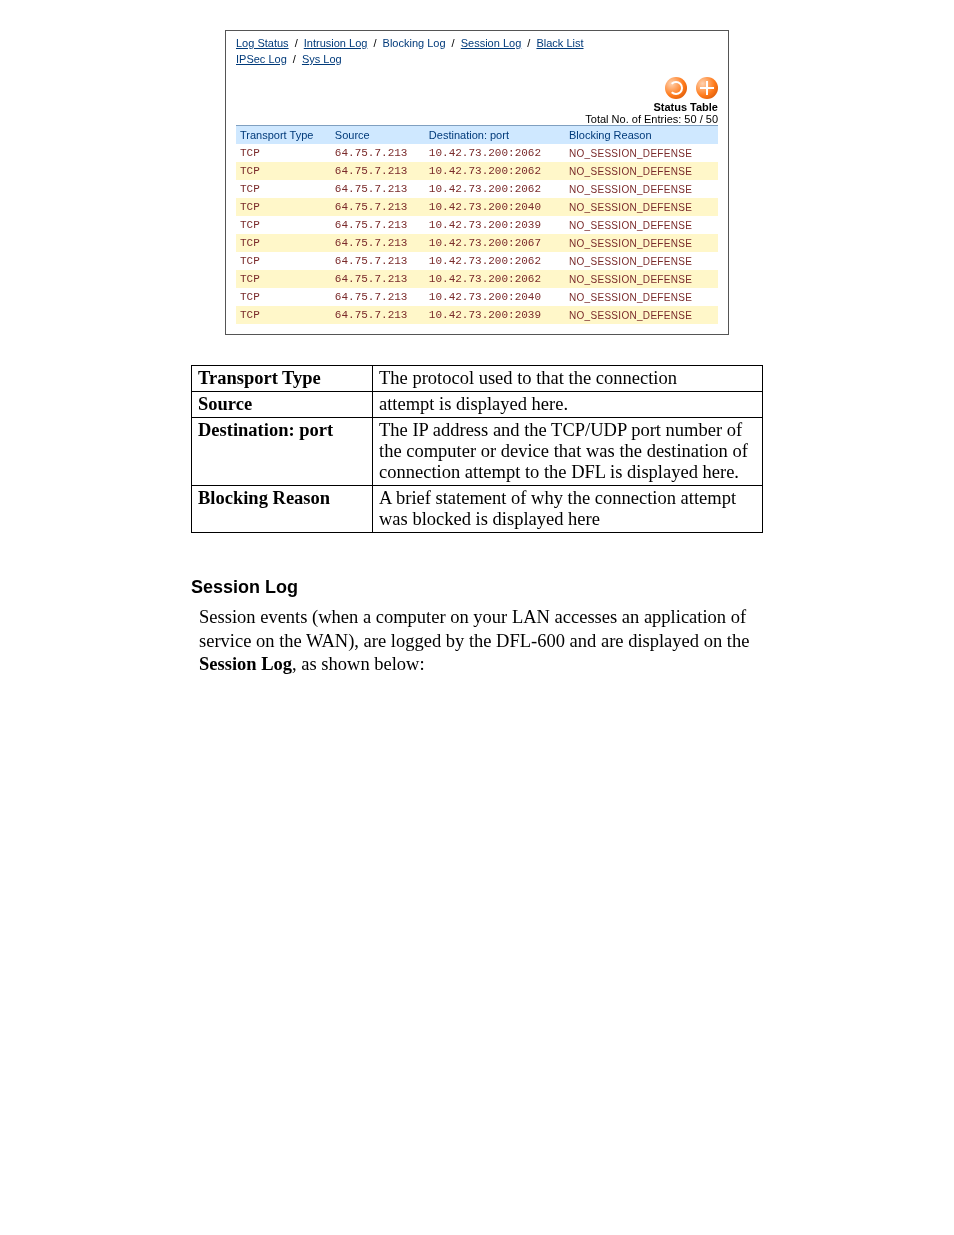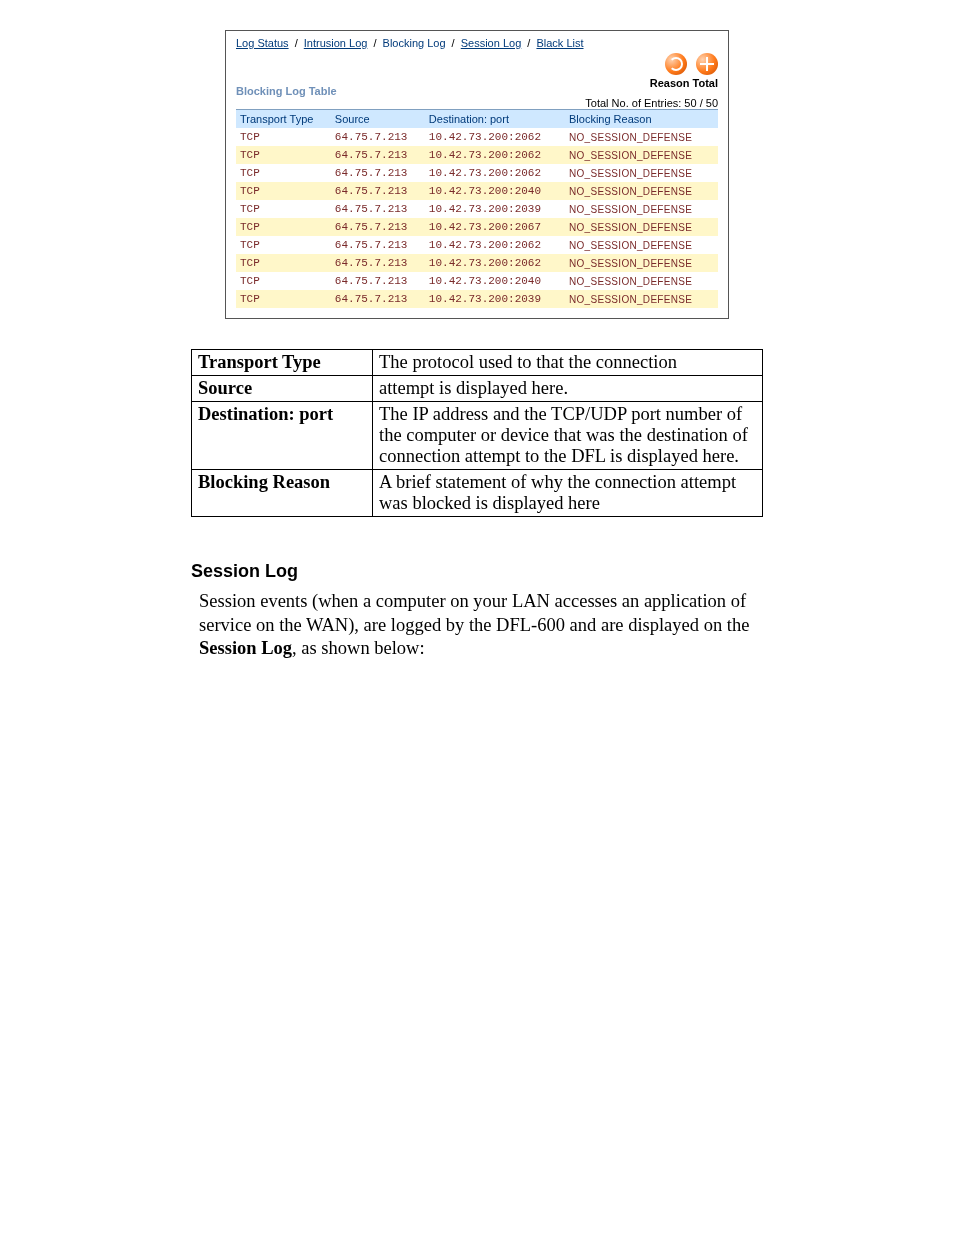--- a/index.html
+++ b/index.html
@@ -167,31 +167,34 @@
 
   <div class="panel">
 
     <div class="linkrow">
       <a href="#">Log Status</a><span class="sep"> / </span>
       <a href="#">Intrusion Log</a><span class="sep"> / </span>
       <span class="nolink">Blocking Log</span><span class="sep"> / </span>
       <a href="#">Session Log</a><span class="sep"> / </span>
       <a href="#">Black List</a>
     </div>
+    <div class="linkrow linkrow2">
+      <a href="#">IPSec Log</a><span class="sep"> / </span>
+      <a href="#">Sys Log</a>
+    </div>
 
     <div class="actions">
       <span class="icon icon-refresh"></span>
       <span class="icon icon-help"></span>
       <div class="action-labels">
-        <span>Reason</span>
-        <span>Total</span>
+        <span>Status</span>
+        <span>Table</span>
       </div>
     </div>
 
-    <div class="section-title">Blocking Log Table</div>
     <div class="clear"></div>
 
     <div class="entries">Total No. of Entries: 50  /  50</div>
 
     <table class="log-table">
       <thead>
         <tr>
           <th>Transport Type</th>
           <th>Source</th>
           <th>Destination: port</th>

